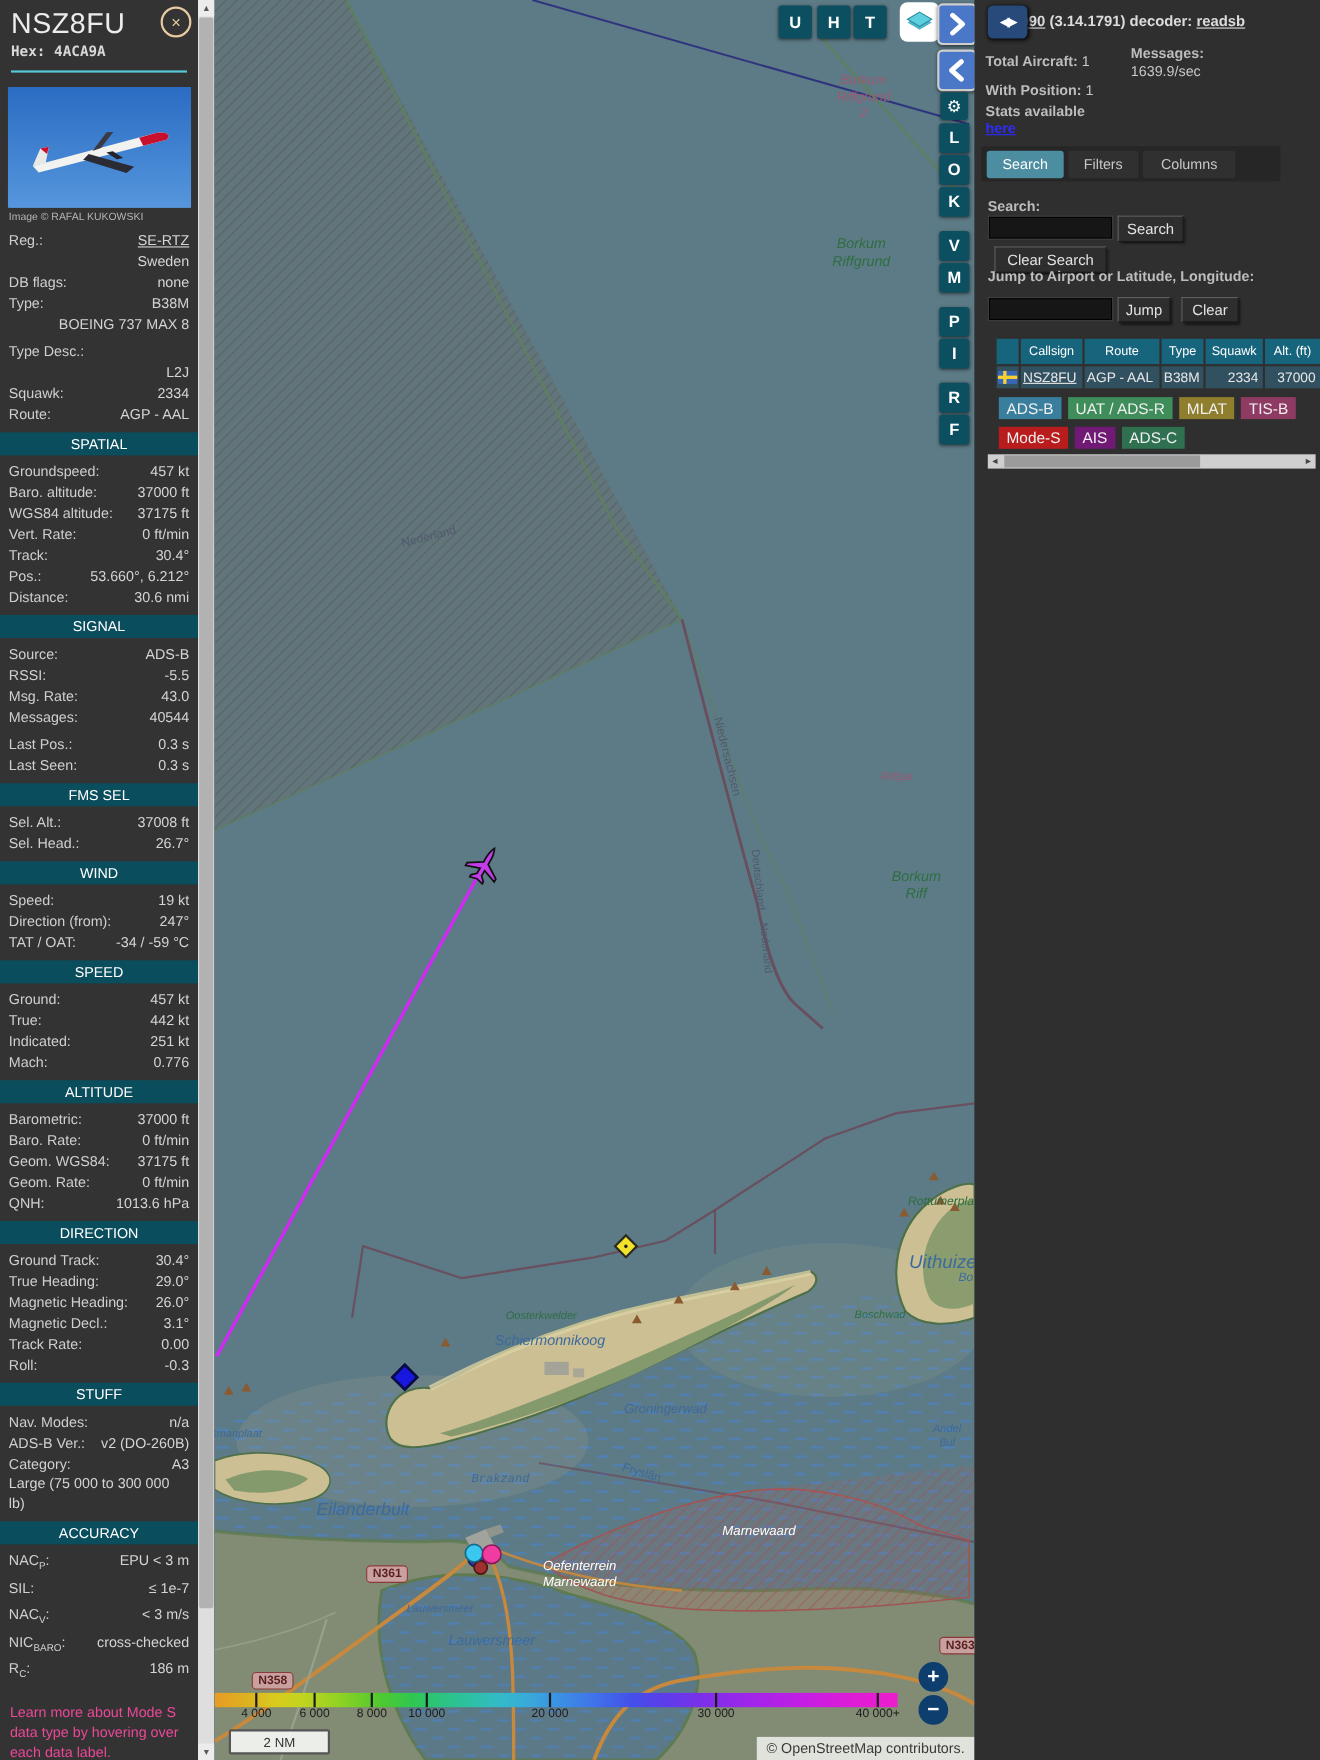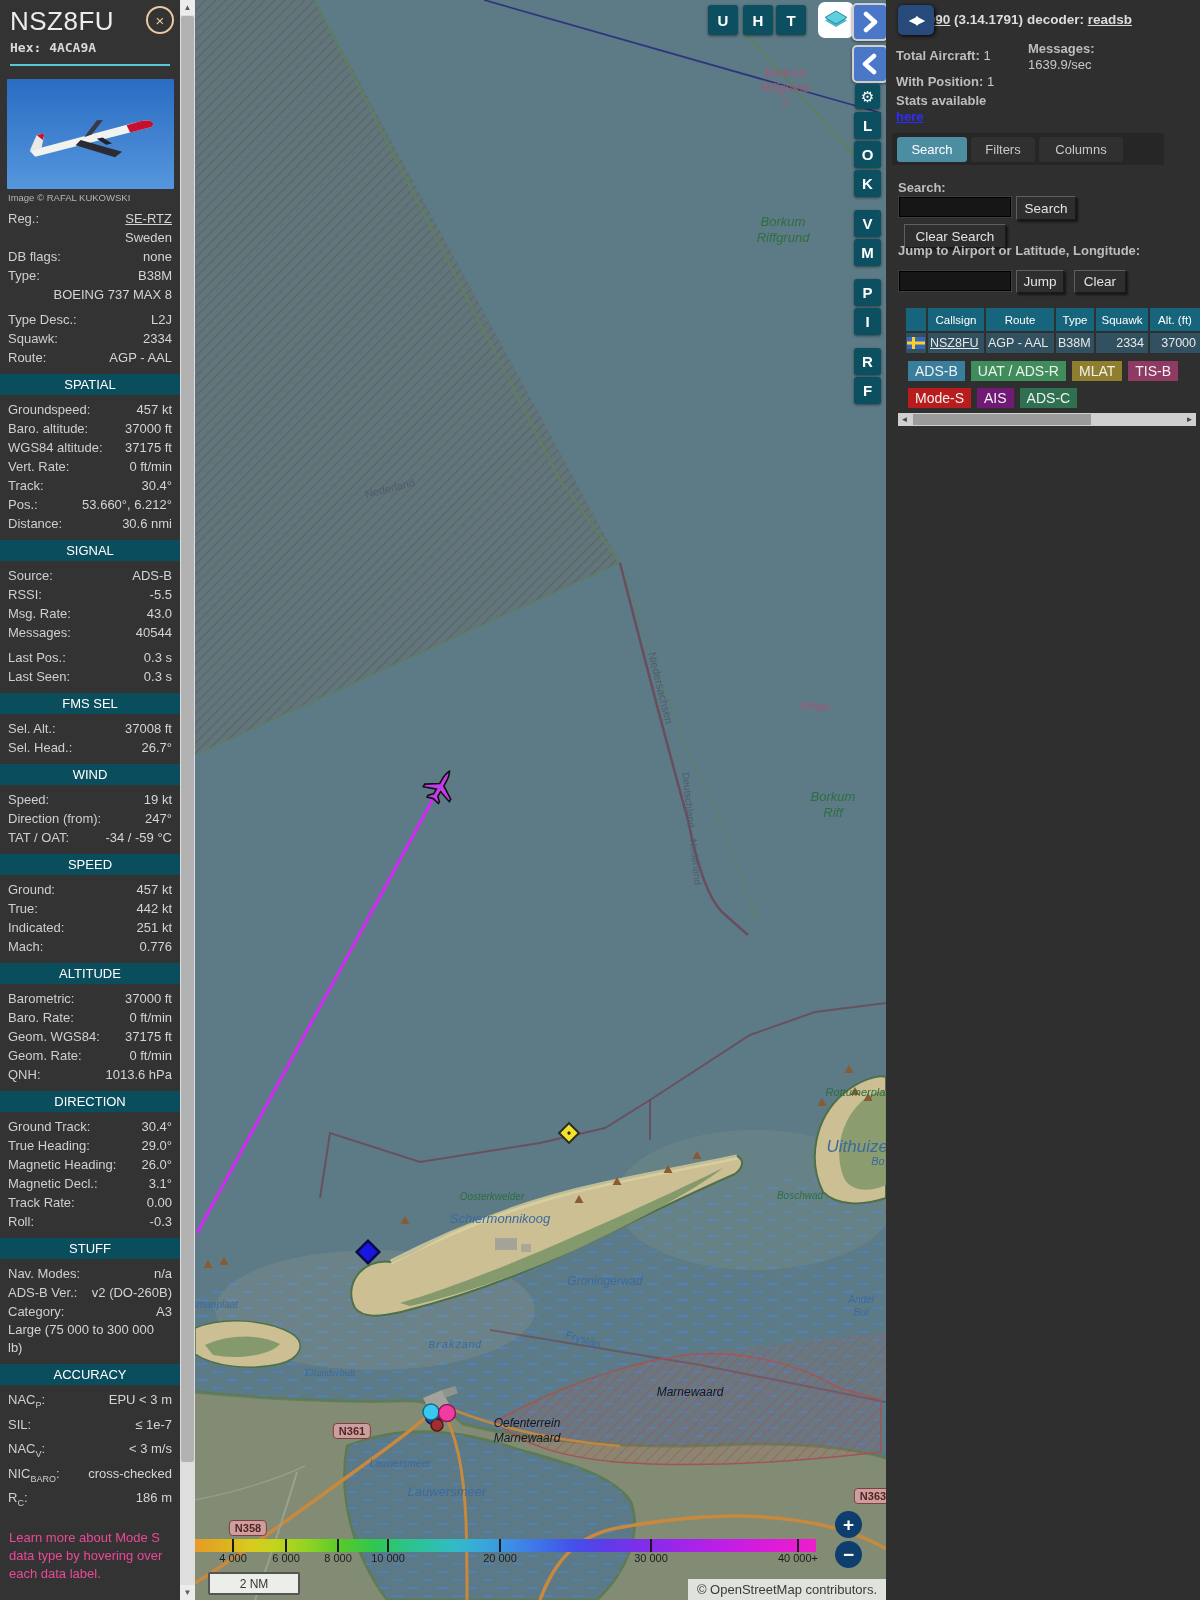--- a/index.html
+++ b/index.html
@@ -14,39 +14,39 @@
   .divider{height:2px;background:#56c8d6;margin-top:9px;}
   .photo{margin:13px 6px 0 7px;border-radius:1px;overflow:hidden;line-height:0;}
   .credit{font-size:9.5px;color:#b5b5b5;padding:3px 8px 6px 8px;}
   .row{display:flex;justify-content:space-between;padding:0 8px;line-height:19px;}
   .row .lbl{color:#cfcfcf;white-space:nowrap;}
   .row .val{text-align:right;white-space:nowrap;}
   .fullr{text-align:right;padding:0 8px;line-height:19px;}
   .cat{padding:0 8px;line-height:18px;}
   .link{text-decoration:underline;cursor:pointer;}
   .sec{background:#0a4d5d;color:#fff;text-align:center;padding:3px 0;margin:7px 0 5px 0;font-size:13px;}
-  .gap{margin-top:6px;}
+  .gap{margin-top:6px;flex-direction:column;}
   .sb-foot{margin-top:16px;padding:0 9px;color:#ec4899;line-height:18px;}
   sub{font-size:9px;}
 
   
   .vsb{position:absolute;left:180px;top:0;width:15px;height:1600px;background:#dedede;}
   .vsb .arr{position:absolute;left:0;width:15px;height:15px;background:#ececec;color:#5a5a5a;font-size:8px;display:flex;align-items:center;justify-content:center;}
   .vsb .thumb{position:absolute;left:1px;top:16px;width:13px;height:1446px;background:#b2b2b2;border-radius:2px;}
 
   
   .map{position:absolute;left:195px;top:0;width:691px;height:1600px;background:#5d7b86;overflow:hidden;}
   .mapsvg{position:absolute;left:0;top:0;}
   .ml{position:absolute;transform:translate(-50%,-50%);white-space:pre-line;text-align:center;pointer-events:none;line-height:1.25;}
   .it{font-style:italic;}
   .c-green{color:#2e6e40;}
   .c-mauve{color:#9c5a74;}
   .c-blue{color:#3c6a9e;}
   .c-adm{color:#525a6e;}
-  .c-red{color:#0f172a;font-style:italic;}
+  .c-red{color:#ffffff;font-style:italic;}
   .badge{position:absolute;transform:translate(-50%,-50%);background:#c9a0a0;color:#5a1f1f;border:1.5px solid #8a3a3a;border-radius:4px;font-size:11px;font-weight:bold;padding:1px 5px;pointer-events:none;}
 
   
   .mbtn{position:absolute;background:#0c4f60;color:#fff;font-weight:bold;display:flex;align-items:center;justify-content:center;border-radius:3px;box-shadow:0 1px 3px rgba(0,0,0,.5);cursor:pointer;}
   .uht{width:30px;height:30px;font-size:15px;}
   .ltr{left:659px;width:27px;height:27px;font-size:15px;}
   .bluebtn{position:absolute;left:657px;width:32px;height:34px;background:#4a77c8;border:2px solid #cfcfcf;border-radius:5px;display:flex;align-items:center;justify-content:center;cursor:pointer;box-shadow:0 1px 3px rgba(0,0,0,.5);}
   .layersbtn{position:absolute;left:623px;top:2px;width:36px;height:36px;background:#fff;border-radius:7px;display:flex;align-items:center;justify-content:center;cursor:pointer;}
   .gearbtn{left:660px;top:84px;width:25px;height:25px;font-size:15px;font-weight:normal;}
 
@@ -510,21 +510,21 @@
     <div class="ml it c-blue" style="left:665px;top:1147px;font-size:17px;">Uithuizer</div>
     <div class="ml it c-blue" style="left:683px;top:1162px;font-size:11px;">Bo</div>
     <div class="ml it c-green" style="left:605px;top:1196px;font-size:10px;">Boschwad</div>
     <div class="ml it c-green" style="left:297px;top:1197px;font-size:10px;">Oosterkwelder</div>
     <div class="ml it c-blue" style="left:305px;top:1219px;font-size:13px;">Schiermonnikoog</div>
     <div class="ml it c-blue" style="left:410px;top:1281px;font-size:12px;">Groningerwad</div>
     <div class="ml it c-blue" style="left:666px;top:1306px;font-size:10px;">Andel Bul</div>
     <div class="ml it c-blue" style="left:20px;top:1305px;font-size:10px;">smanplaat</div>
     <div class="ml it c-blue" style="left:260px;top:1346px;font-size:11px;font-family:Liberation Mono, monospace;">Brakzand</div>
     <div class="ml c-blue" style="left:388px;top:1340px;font-size:11px;transform:translate(-50%,-50%) rotate(17deg);">Fryslân</div>
-    <div class="ml it c-blue" style="left:135px;top:1373px;font-size:10px;font-family:Liberation Serif, serif;">Eilanderbult</div>
+    <div class="ml it c-blue" style="left:135px;top:1373px;font-size:16px;">Eilanderbult</div>
     <div class="ml it c-red" style="left:495px;top:1392px;font-size:12px;">Marnewaard</div>
     <div class="ml it c-red" style="left:332px;top:1431px;font-size:12px;">Oefenterrein
 Marnewaard</div>
     <div class="ml it c-blue" style="left:205px;top:1464px;font-size:10px;">Lauwersmeer</div>
     <div class="ml it c-blue" style="left:252px;top:1492px;font-size:13px;">Lauwersmeer</div>
     <div class="badge" style="left:157px;top:1431px;">N361</div>
     <div class="badge" style="left:53px;top:1528px;">N358</div>
     <div class="badge" style="left:678px;top:1496px;">N363</div>
 
     <div class="mbtn uht" style="left:513px;top:5px;">U</div>

